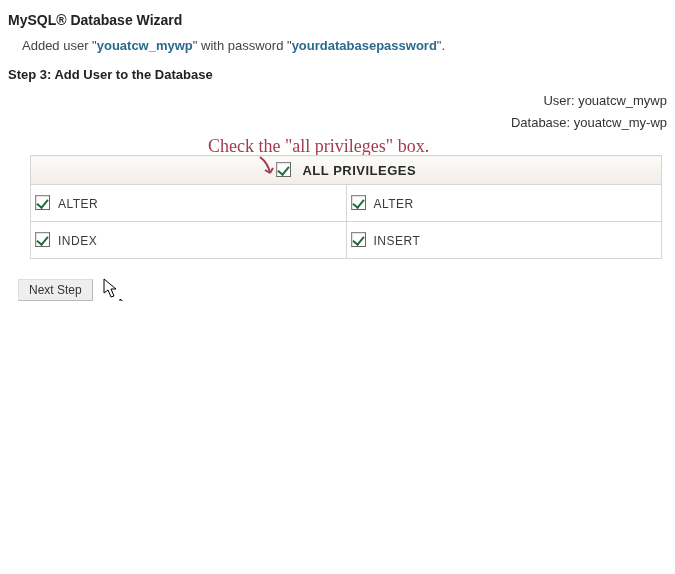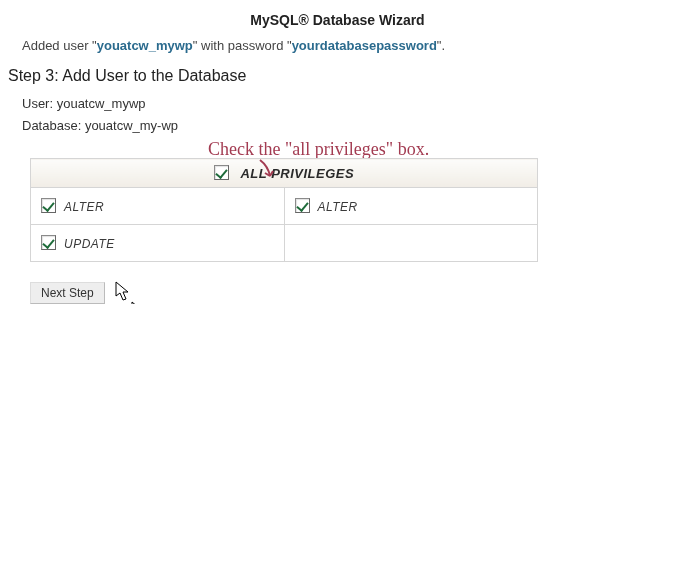--- a/index.html
+++ b/index.html
@@ -8,40 +8,40 @@
     color: #333;
     margin: 8px;
     width: 659px;
     background: #fff;
   }
   .title {
     font-weight: bold;
     font-size: 14px;
     color: #222;
     margin: 4px 0 10px 0;
-    text-align: center;
   }
   .added-line {
     margin: 0 0 14px 14px;
     color: #444;
   }
   .added-line .hl {
     color: #2b6b8e;
     font-weight: bold;
   }
   .step {
-    font-weight: normal;
-    font-size: 16px;
+    font-weight: bold;
+    font-size: 13px;
     color: #222;
     margin: 0 0 10px 0;
   }
   .userdb {
     margin: 0 0 4px 14px;
     color: #333;
     line-height: 1.4;
+    text-align: right;
   }
   .annotation {
     font-family: "Comic Sans MS", cursive;
     color: #a33c52;
     font-size: 18px;
     margin-left: 200px;
     margin-top: 2px;
     margin-bottom: -2px;
     white-space: nowrap;
   }
@@ -50,37 +50,36 @@
     left: 222px;
     top: 0px;
   }
   .tablewrap {
     position: relative;
     margin-left: 22px;
     margin-top: 0;
   }
   table.privs {
     border-collapse: collapse;
-    width: 508px;
+    width: 632px;
     border: 1px solid #d5d5d5;
-    font-style: italic;
   }
   table.privs th.allhdr {
     background: linear-gradient(#fcfcfa, #f1ede6);
     border: 1px solid #d5d5d5;
     padding: 6px;
     text-align: center;
     font-weight: bold;
     letter-spacing: 0.5px;
     color: #2a2a2a;
     font-size: 13px;
   }
   table.privs td {
     border: 1px solid #d5d5d5;
-    padding: 10px 10px;
+    padding: 10px 4px;
     vertical-align: middle;
     width: 50%;
     font-size: 12px;
     letter-spacing: 0.5px;
     color: #3a3a3a;
   }
   .cb {
     display: inline-block;
     width: 13px;
     height: 13px;
@@ -97,21 +96,21 @@
     content: "";
     position: absolute;
     left: 1px;
     top: 3px;
     width: 9px;
     height: 5px;
     border-left: 2px solid #1e6b3a;
     border-bottom: 2px solid #1e6b3a;
     transform: rotate(-50deg);
   }
-  .btnrow { margin: 20px 0 0 22px; position: relative; }
+  .btnrow { margin: 20px 0 0 10px; position: relative; }
   button.next {
     font-family: Verdana, Arial, sans-serif;
     font-size: 12px;
     padding: 3px 10px;
     background: #eee;
     border: 1px solid #bbb;
     border-top-color: #ddd;
     border-left-color: #ddd;
     color: #333;
     cursor: pointer;
@@ -157,22 +156,22 @@
         <span>ALL PRIVILEGES</span>
       </th>
     </tr>
     </tbody>
       <tbody id="priv-body">
         <tr>
           <td><span class="cb checked"></span><span>ALTER</span></td>
           <td><span class="cb checked"></span><span>ALTER</span></td>
         </tr>
         <tr>
-          <td><span class="cb checked"></span><span>UPDATE</span></td>
-          <td></td>
+          <td><span class="cb checked"></span><span>INDEX</span></td>
+          <td><span class="cb checked"></span><span>INSERT</span></td>
         </tr>
       </tbody>
   </table>
 </div>
 
 <div class="btnrow">
   <button class="next">Next Step</button>
   <svg class="cursor cur1" width="18" height="24">
     <path d="M2 2 L2 16 L6 13 L9 20 L12 19 L9 12 L14 12 Z" fill="#fff" stroke="#000" stroke-width="1"></path>
   </svg>

